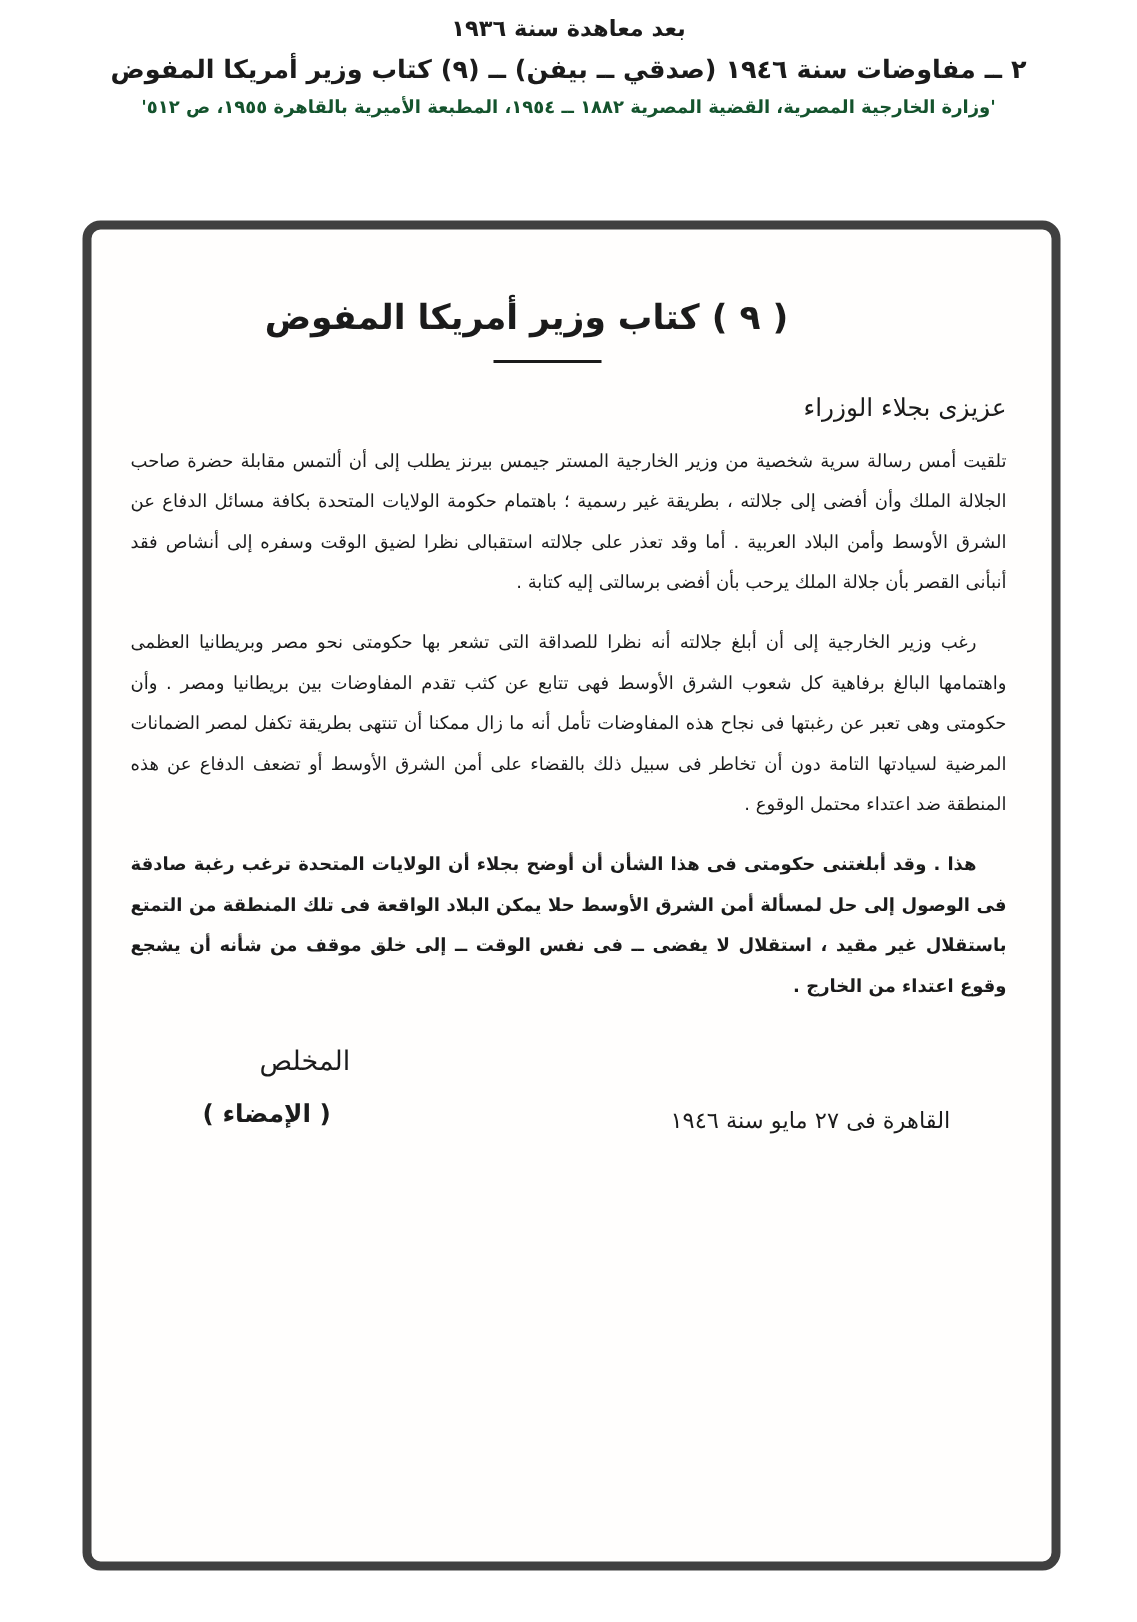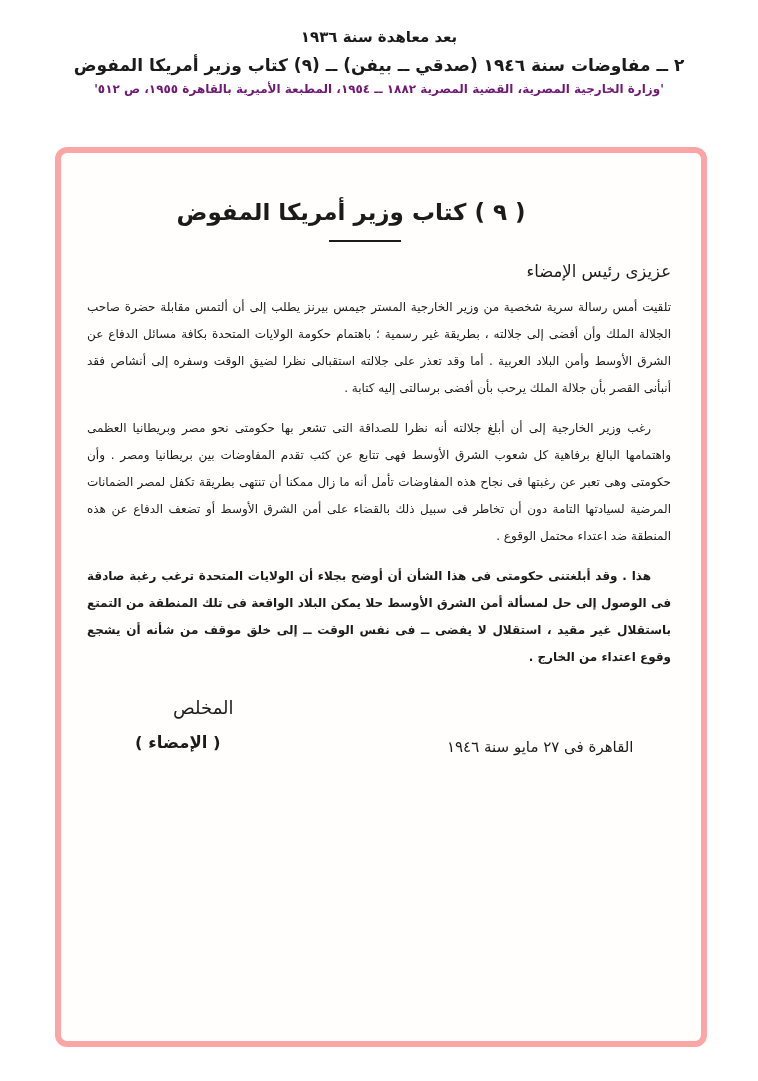--- a/index.html
+++ b/index.html
@@ -9,45 +9,45 @@
     width: 758px;
     height: 1081px;
     font-family: "DejaVu Sans", sans-serif;
     color: #1b1b1b;
     position: relative;
     overflow: hidden;
   }
   .page-header {
     direction: rtl;
     text-align: center;
-    padding-top: 28px;
+    padding-top: 10px;
   }
   .hdr-line1 {
     font-size: 15px;
     font-weight: bold;
     letter-spacing: 0.5px;
   }
   .hdr-line2 {
     font-size: 17px;
     font-weight: bold;
     margin-top: 9px;
   }
   .hdr-line3 {
     font-size: 12px;
     font-weight: bold;
     margin-top: 7px;
-    color: #701a75;
+    color: #14532d;
   }
   .doc-frame {
     position: absolute;
     left: 55px;
     top: 147px;
     width: 652px;
     height: 900px;
-    border: 6px solid #fca5a5;
+    border: 6px solid #404040;
     border-radius: 12px;
     box-sizing: border-box;
     background: #fffefd;
   }
   .doc-content {
     direction: rtl;
     position: relative;
     box-sizing: border-box;
     height: 100%;
     padding: 46px 30px 0 26px;
@@ -112,21 +112,21 @@
   <div class="hdr-line2">٢ ــ مفاوضات سنة ١٩٤٦ (صدقي ــ بيفن) ــ (٩) كتاب وزير أمريكا المفوض</div>
   <div class="hdr-line3">'وزارة الخارجية المصرية، القضية المصرية ١٨٨٢ ــ ١٩٥٤، المطبعة الأميرية بالقاهرة ١٩٥٥، ص ٥١٢'</div>
 </div>
 
 <div class="doc-frame">
   <div class="doc-content">
 
     <div class="letter-title">( ٩ ) كتاب وزير أمريكا المفوض</div>
     <div class="title-underline"></div>
 
-    <div class="salutation">عزيزى رئيس الإمضاء</div>
+    <div class="salutation">عزيزى بجلاء الوزراء</div>
 
     <p class="para">تلقيت أمس رسالة سرية شخصية من وزير الخارجية المستر جيمس بيرنز يطلب إلى أن ألتمس مقابلة حضرة صاحب الجلالة الملك وأن أفضى إلى جلالته ، بطريقة غير رسمية ؛ باهتمام حكومة الولايات المتحدة بكافة مسائل الدفاع عن الشرق الأوسط وأمن البلاد العربية . أما وقد تعذر على جلالته استقبالى نظرا لضيق الوقت وسفره إلى أنشاص فقد أنبأنى القصر بأن جلالة الملك يرحب بأن أفضى برسالتى إليه كتابة .</p>
     <p class="para indent">رغب وزير الخارجية إلى أن أبلغ جلالته أنه نظرا للصداقة التى تشعر بها حكومتى نحو مصر وبريطانيا العظمى واهتمامها البالغ برفاهية كل شعوب الشرق الأوسط فهى تتابع عن كثب تقدم المفاوضات بين بريطانيا ومصر . وأن حكومتى وهى تعبر عن رغبتها فى نجاح هذه المفاوضات تأمل أنه ما زال ممكنا أن تنتهى بطريقة تكفل لمصر الضمانات المرضية لسيادتها التامة دون أن تخاطر فى سبيل ذلك بالقضاء على أمن الشرق الأوسط أو تضعف الدفاع عن هذه المنطقة ضد اعتداء محتمل الوقوع .</p>
     <p class="para indent bold">هذا . وقد أبلغتنى حكومتى فى هذا الشأن أن أوضح بجلاء أن الولايات المتحدة ترغب رغبة صادقة فى الوصول إلى حل لمسألة أمن الشرق الأوسط حلا يمكن البلاد الواقعة فى تلك المنطقة من التمتع باستقلال غير مقيد ، استقلال لا يفضى ــ فى نفس الوقت ــ إلى خلق موقف من شأنه أن يشجع وقوع اعتداء من الخارج .</p>
 
     <div class="sig-block">
       <div class="closing">المخلص</div>
       <div class="signature">( الإمضاء )</div>
       <div class="date-line">القاهرة فى ٢٧ مايو سنة ١٩٤٦</div>
     </div>

